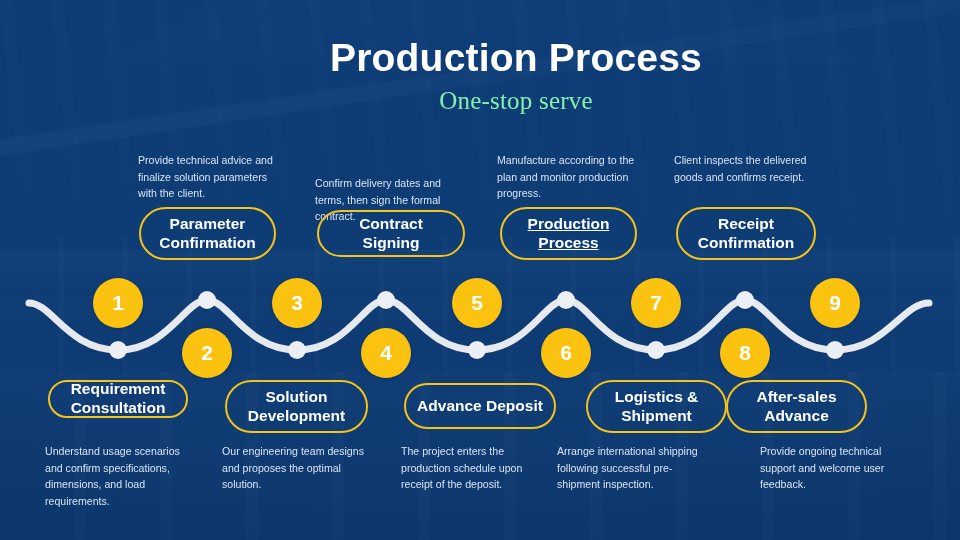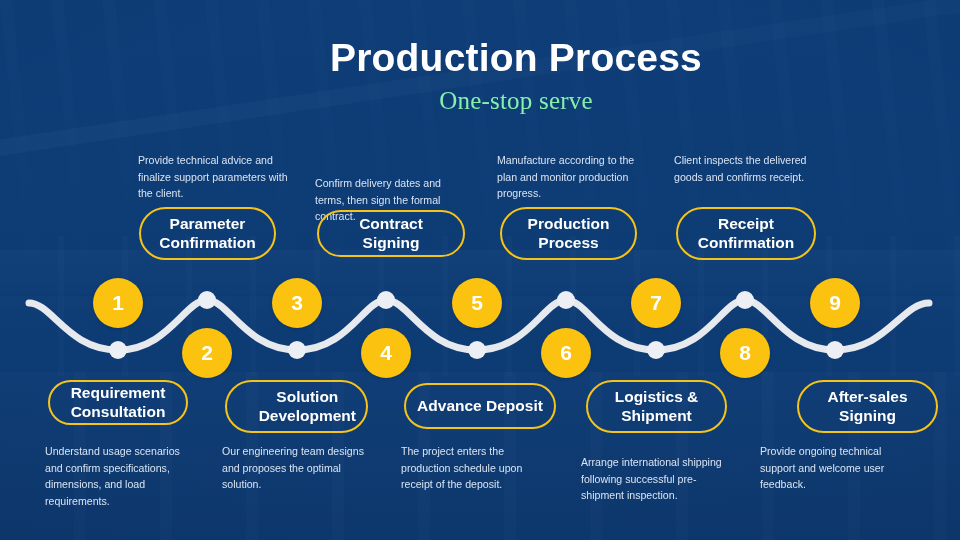--- a/index.html
+++ b/index.html
@@ -171,37 +171,37 @@
   <div class="bg-layer bg-band-b"></div>
   <div class="bg-layer bg-lower"></div>
   <div class="bg-layer bg-vign"></div>
   <div class="bg-layer bg-tint"></div>
 
   <div class="header">
     <h1 class="title">Production Process</h1>
     <p class="subtitle">One-stop serve</p>
   </div>
 
-  <div class="desc" style="left:138px; top:152px; width:150px;">Provide technical advice and finalize support parameters with the client.</div>
+  <div class="desc" style="left:138px; top:152px; width:150px;">Provide technical advice and finalize solution parameters with the client.</div>
   <div class="desc" style="left:315px; top:152px; width:150px;margin-top:23px;">Confirm delivery dates and terms, then sign the formal contract.</div>
   <div class="desc" style="left:497px; top:152px; width:155px;">Manufacture according to the plan and monitor production progress.</div>
   <div class="desc" style="left:674px; top:152px; width:152px;">Client inspects the delivered goods and confirms receipt.</div>
 
   <div class="pill" style="left:139px; top:207px; width:137px; height:53px;">
     <span>
       <span>Parameter</span><br>
       <span>Confirmation</span>
     </span>
   </div>
 
   <div class="pill" style="left:317px; top:210px; width:148px; height:47px;">
     <span>Contract Signing</span>
   </div>
 
-  <div class="pill" style="left:500px; top:207px; width:137px; height:53px;">
+  <div class="pill" style="left:500px; top:207px; width:137px; height:53px;text-decoration:underline;">
     <span>
       <span>Production</span><br>
       <span>Process</span>
     </span>
   </div>
 
   <div class="pill" style="left:676px; top:207px; width:140px; height:53px;">
     <span>
       <span>Receipt</span><br>
       <span>Confirmation</span>
@@ -233,51 +233,51 @@
     <div class="node" style="left:207px; top:83px;">2</div>
     <div class="node" style="left:297px; top:33px;">3</div>
     <div class="node" style="left:386px; top:83px;">4</div>
     <div class="node" style="left:477px; top:33px;">5</div>
     <div class="node" style="left:566px; top:83px;">6</div>
     <div class="node" style="left:656px; top:33px;">7</div>
     <div class="node" style="left:745px; top:83px;">8</div>
     <div class="node" style="left:835px; top:33px;">9</div>
   </div>
 
-  <div class="pill" style="left:48px; top:380px; width:140px; height:45px;">
+  <div class="pill" style="left:48px; top:380px; width:140px; height:38px;">
     <span>
       <span>Requirement</span><br>
       <span>Consultation</span>
     </span>
   </div>
 
-  <div class="pill" style="left:225px; top:380px; width:143px; height:53px;justify-content:flex-end;">
+  <div class="pill" style="left:225px; top:380px; width:143px; height:53px;">
     <span>
       <span>Solution</span><br>
       <span>Development</span>
     </span>
   </div>
 
   <div class="pill" style="left:404px; top:383px; width:152px; height:46px;text-align:right;">
     <span>Advance Deposit</span>
   </div>
 
   <div class="pill" style="left:586px; top:380px; width:141px; height:53px;">
     <span>
       <span>Logistics &amp;</span><br>
       <span>Shipment</span>
     </span>
   </div>
 
-  <div class="pill" style="left:797px; top:380px; width:141px; height:53px;">
+  <div class="pill" style="left:726px; top:380px; width:141px; height:53px;">
     <span>
       <span>After-sales</span><br>
-      <span>Signing</span>
+      <span>Advance</span>
     </span>
   </div>
 
   <div class="desc" style="left:45px; top:443px; width:152px;">Understand usage scenarios and confirm specifications, dimensions, and load requirements.</div>
   <div class="desc" style="left:222px; top:443px; width:152px;">Our engineering team designs and proposes the optimal solution.</div>
   <div class="desc" style="left:401px; top:443px; width:150px;">The project enters the production schedule upon receipt of the deposit.</div>
-  <div class="desc" style="left:581px; top:443px; width:158px;margin-top:11px;">Arrange international shipping following successful pre-shipment inspection.</div>
+  <div class="desc" style="left:557px; top:443px; width:158px;">Arrange international shipping following successful pre-shipment inspection.</div>
   <div class="desc" style="left:760px; top:443px; width:148px;">Provide ongoing technical support and welcome user feedback.</div>
 
 </div>
 
 </body></html>

